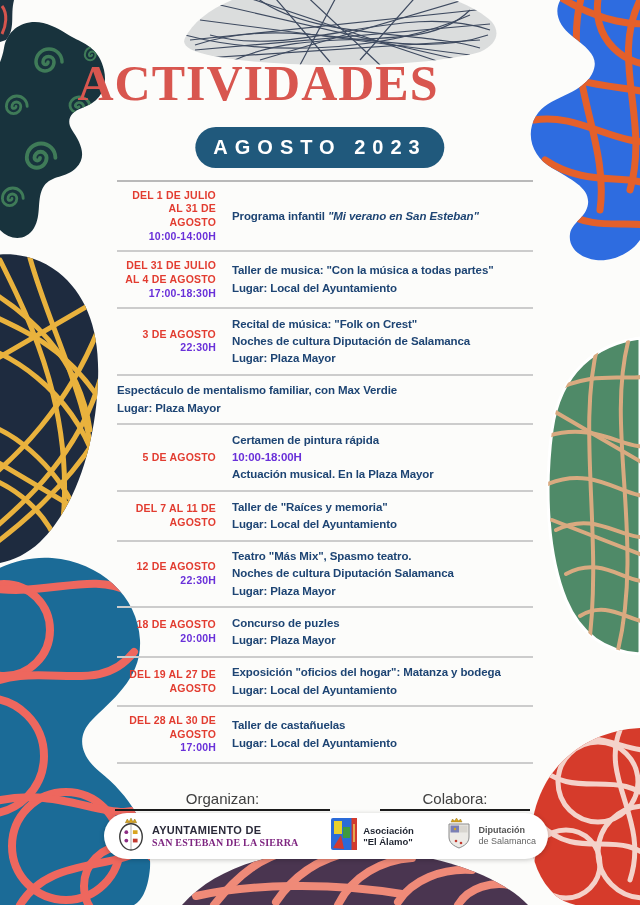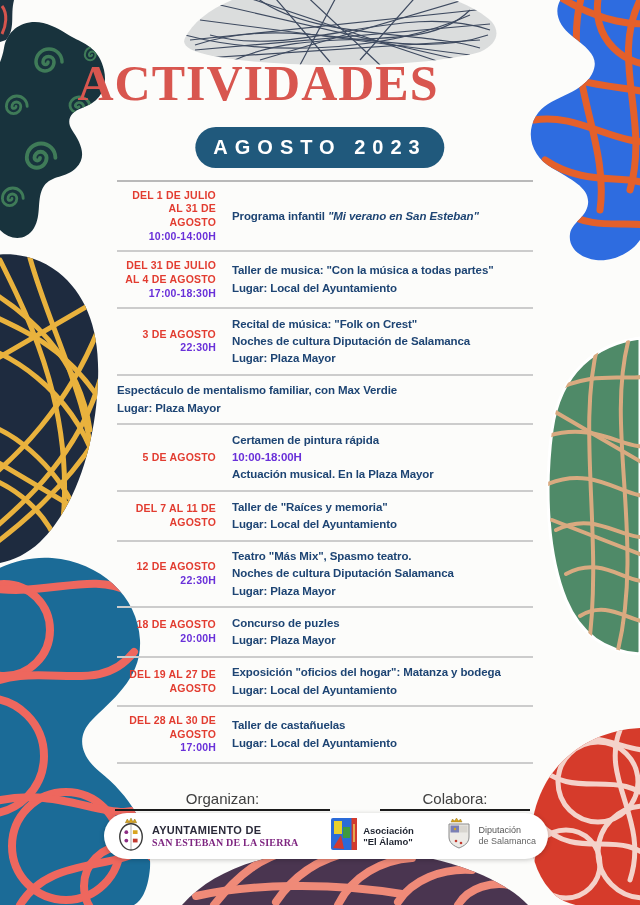--- a/index.html
+++ b/index.html
@@ -59,21 +59,21 @@
     border-radius:23px;background:#ffffff;z-index:4;
     box-shadow:0 1px 5px rgba(0,0,0,.22);
     display:flex;align-items:center;justify-content:space-between;
     padding:0 12px;box-sizing:border-box;
   }
   .lg{display:flex;align-items:center;gap:6px;}
   .lg .txt{display:flex;flex-direction:column;line-height:1.18;}
   .ayto-l1{font-size:11px;font-weight:700;color:#2b2b3a;letter-spacing:.3px;}
   .ayto-l2{font-family:"Liberation Serif",serif;font-size:10px;font-weight:700;color:#7e2580;letter-spacing:.2px;}
   .alamo-l1,.alamo-l2{font-size:9.5px;font-weight:700;color:#1f2430;}
-  .dipu-l1{font-size:9px;font-weight:400;color:#555;}
+  .dipu-l1{font-size:9px;font-weight:700;color:#555;}
   .dipu-l2{font-size:9px;color:#666;}
 </style>
 </head>
 <body>
 
 <svg class="decor" width="640" height="905" viewBox="0 0 640 905" xmlns="http://www.w3.org/2000/svg">
   <defs>
     <path id="spiral" d="M0,-2 a2.5,2.5 0 1,1 -5,0 a5.5,5.5 0 1,1 11,0 a9,9 0 1,1 -18,0 a13,13 0 1,1 26,0" fill="none" stroke-linecap="round"></path>
     <clipPath id="c-tl">
         <path d="M52,26 C30,16 8,26 4,48 C1,66 -8,74 -10,96 C-13,122 -4,134 -8,156 C-12,182 -18,200 -6,222 C4,240 24,244 34,228 C42,215 36,198 44,186 C52,175 66,178 76,168 C88,156 80,142 72,130 C66,121 70,112 82,108 C100,102 108,88 104,70 C100,50 86,44 74,38 C66,34 62,30 52,26 Z"></path>

